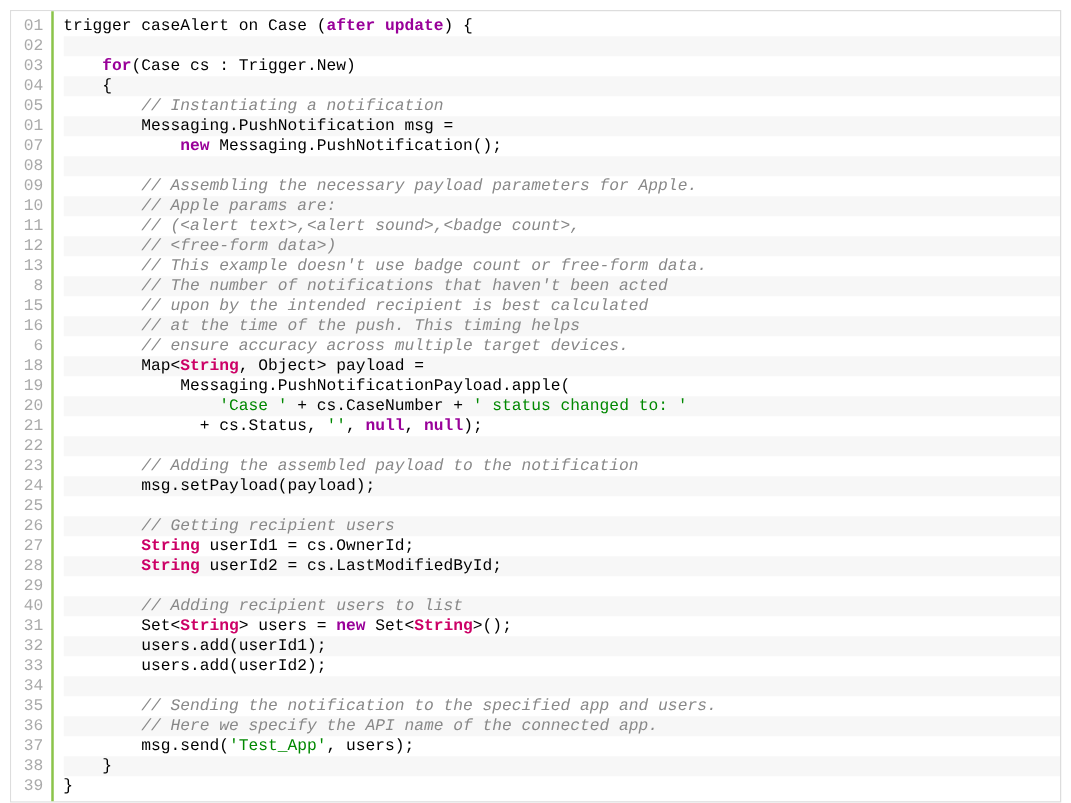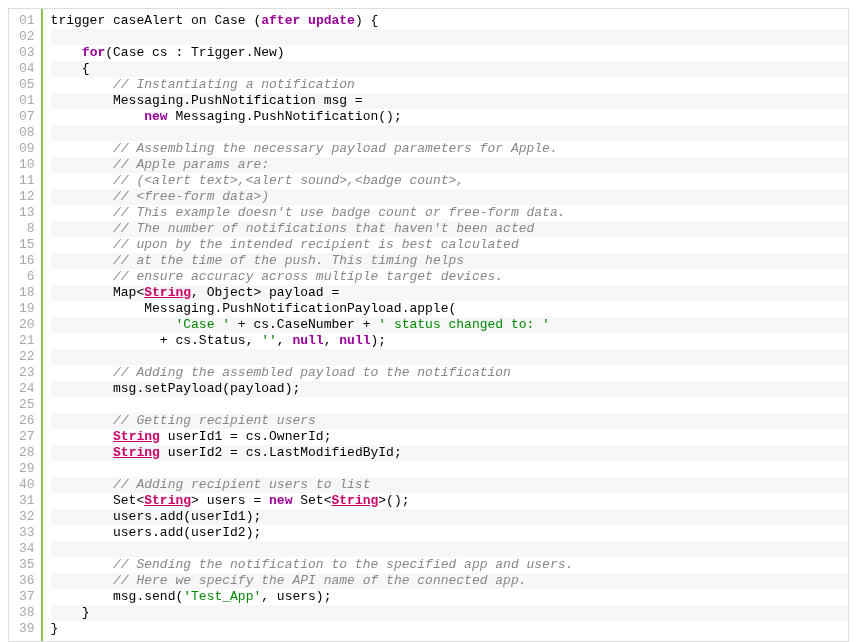--- a/index.html
+++ b/index.html
@@ -44,21 +44,20 @@
     .code-line.alt {
       background: #f7f7f7;
     }
     .keyword-purple {
       color: #990099;
       font-weight: bold;
     }
     .type {
       color: #cc0066;
       font-weight: bold;
-      text-decoration: underline;
     }
     .comment {
       color: #888888;
       font-style: italic;
       margin-top: 11px;
     }
     .string {
       color: #008800;
       margin-top: 15px;
     }

